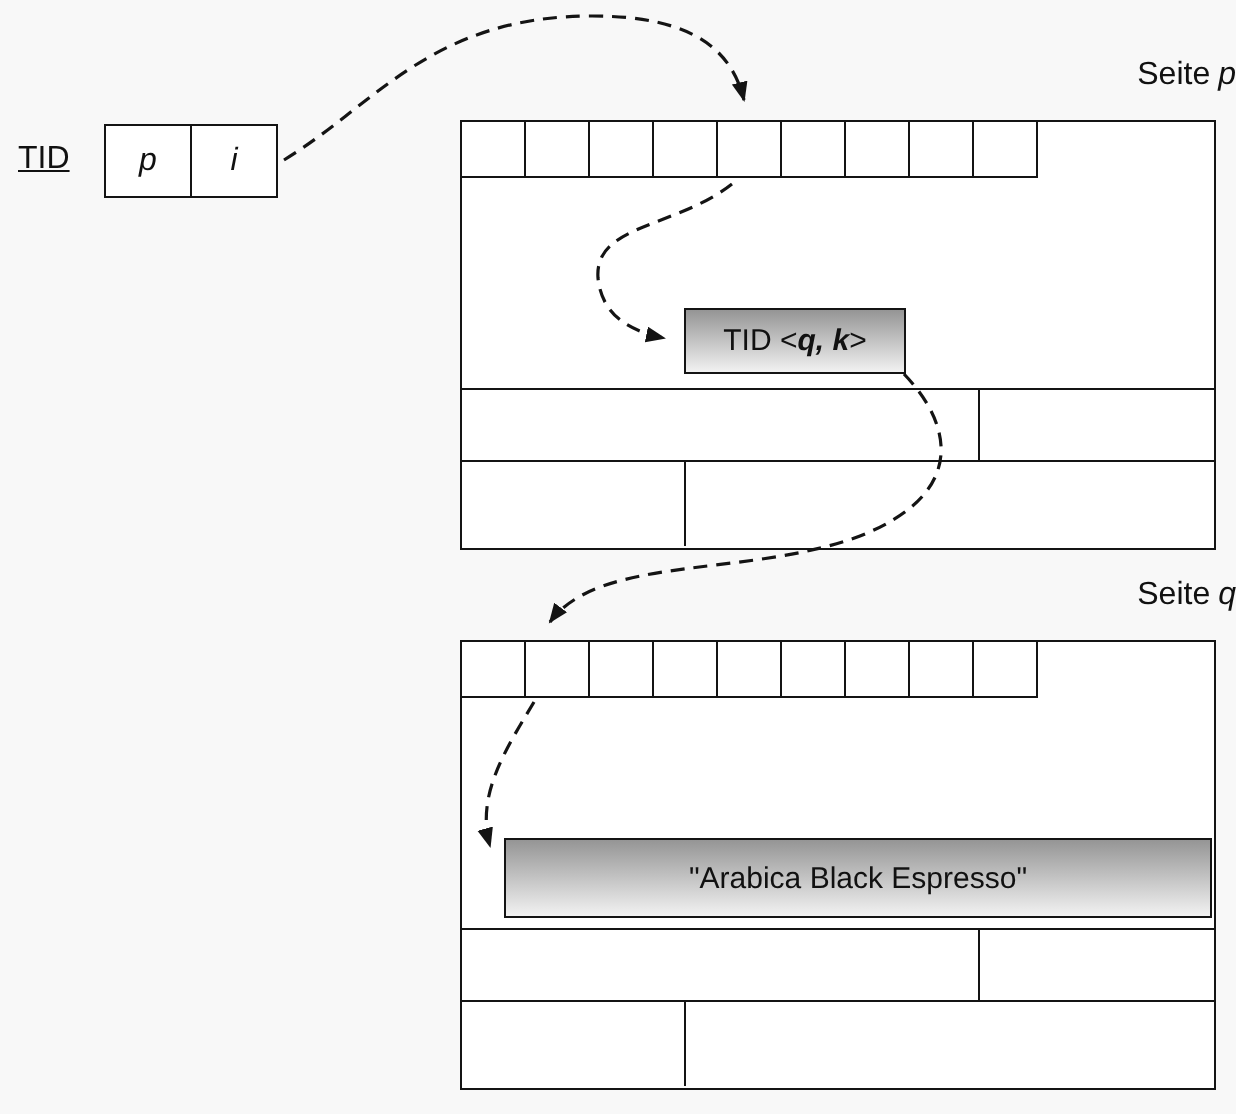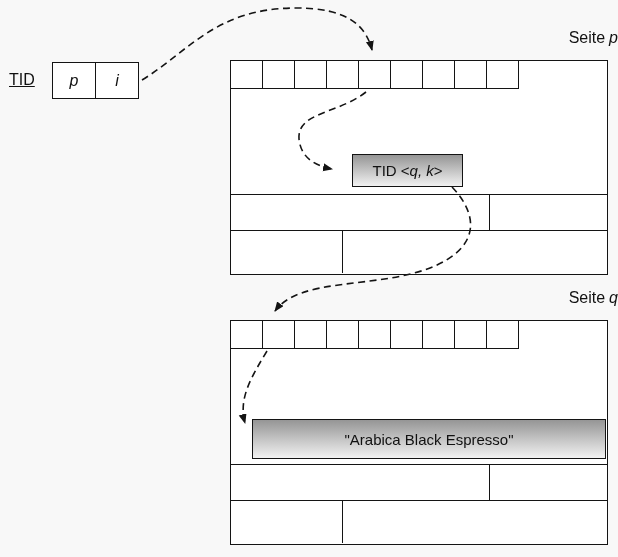--- a/index.html
+++ b/index.html
@@ -55,22 +55,22 @@
     background:#fff;
   }
   .gray-box{
     position:absolute;
     box-sizing:border-box;
     border:1.6px solid var(--line,#111);
     background:linear-gradient(var(--gray-gradient-top,#989898),var(--gray-gradient-bottom,#f2f2f2));
     display:flex;align-items:center;justify-content:center;
     font-size:15px;
   }
-  .fwd-tid{left:121px;top:93px;width:111px;height:33px;}
-  .fwd-tid .var{font-style:italic;}
+  .fwd-tid{left:111px;top:93px;width:111px;height:33px;}
+  .fwd-tid .var{font-style:italic;font-weight:bold;}
   .record{left:21px;top:98px;width:354px;height:40px;font-size:15px;}
   .hline{
     position:absolute;left:0;width:100%;
     border-top:1.6px solid var(--line,#111);
   }
   .vline{
     position:absolute;
     border-left:1.6px solid var(--line,#111);
   }
   .page .h1{top:133px;} .page .h2{top:169px;}

